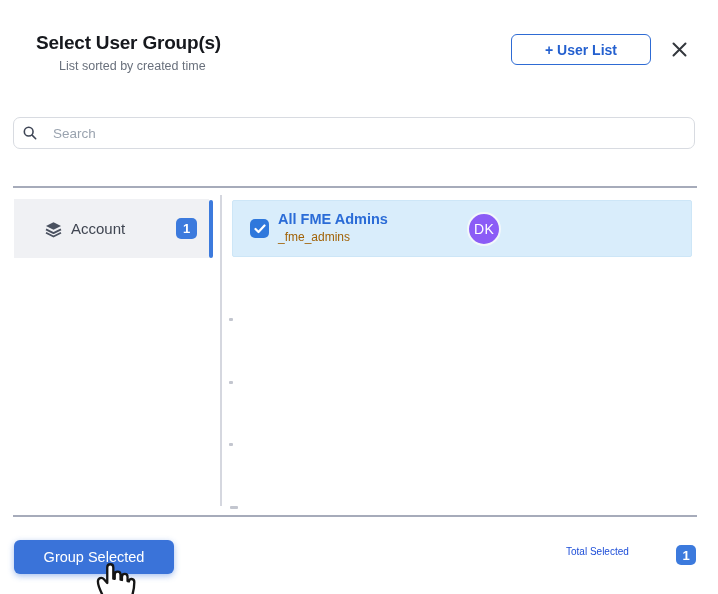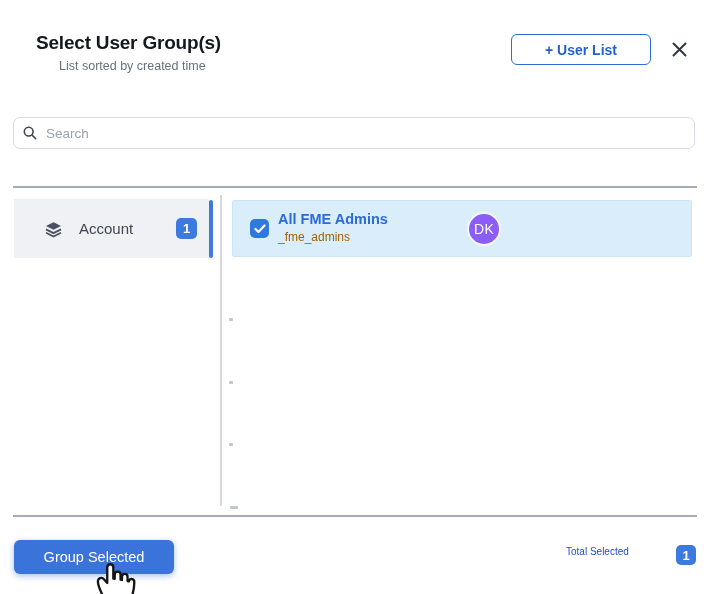--- a/index.html
+++ b/index.html
@@ -15,36 +15,36 @@
     position:absolute;left:511px;top:34px;width:140px;height:31px;box-sizing:border-box;
     background:#fff;border:1.5px solid #2e6bd4;border-radius:6px;
     color:#2460cf;font-weight:700;font-size:14px;display:flex;align-items:center;justify-content:center;
     cursor:pointer;
   }
   .close-btn{position:absolute;left:668px;top:38px;width:22px;height:22px;cursor:pointer;display:flex;align-items:center;justify-content:center;}
   
   .search-box{
     position:absolute;left:13px;top:117px;width:682px;height:32px;box-sizing:border-box;
     border:1px solid #d8dbe1;border-radius:7px;background:#fff;
-    display:flex;align-items:center;padding:0 9px;gap:7px;
+    display:flex;align-items:center;padding:0 9px;gap:14px;
   }
   .search-box input{
     border:none;outline:none;flex:1;font-size:13.5px;color:#30353d;background:transparent;
     font-family:"Liberation Sans","DejaVu Sans",sans-serif;
   }
   .search-box input::placeholder{color:#9aa3af;}
   
   .hdiv{position:absolute;left:13px;width:684px;height:2px;background:#a6abba;}
   .hdiv.top{top:186px;}
   .hdiv.bottom{top:515px;}
   .vdiv{position:absolute;left:220px;top:195px;width:2px;height:311px;background:#d5d7df;}
   
   .side-item{
     position:absolute;left:14px;top:199px;width:195px;height:59px;background:#f0f1f4;
-    display:flex;align-items:center;padding:0 12px 0 30px;box-sizing:border-box;gap:16px;cursor:pointer;
+    display:flex;align-items:center;padding:0 12px 0 30px;box-sizing:border-box;gap:8px;cursor:pointer;
   }
   .side-item .label{font-size:15px;color:#3f4551;}
   .count-badge{
     min-width:21px;height:21px;border-radius:5px;background:#3c7add;color:#fff;
     font-size:13px;font-weight:700;display:flex;align-items:center;justify-content:center;
     margin-left:auto;padding:0 3px;box-sizing:border-box;
   }
   .active-bar{position:absolute;left:209px;top:200px;width:4px;height:58px;background:#3c7add;border-radius:2px;}
   
   .list-item{

